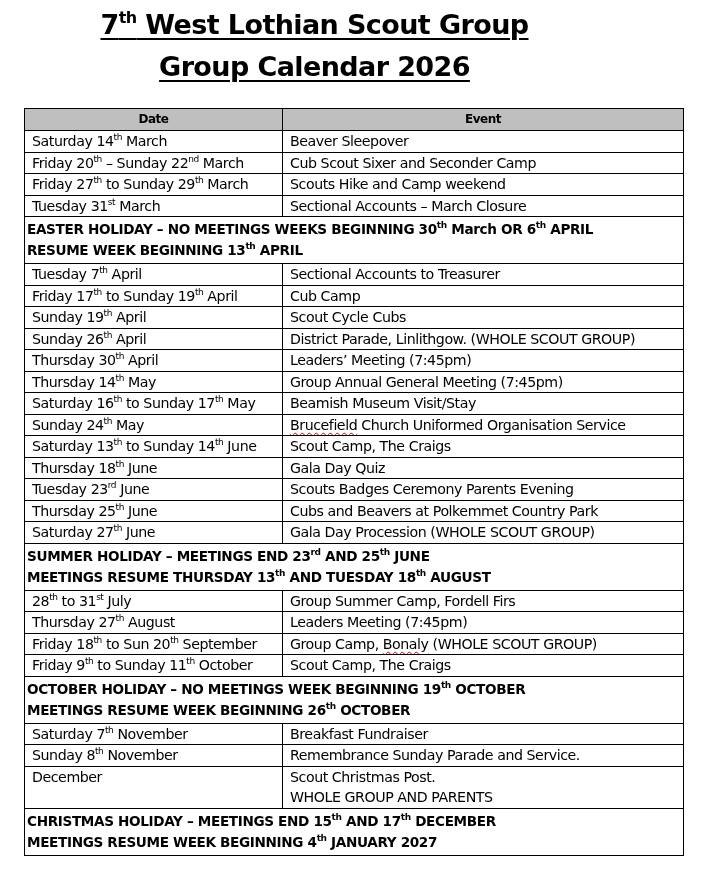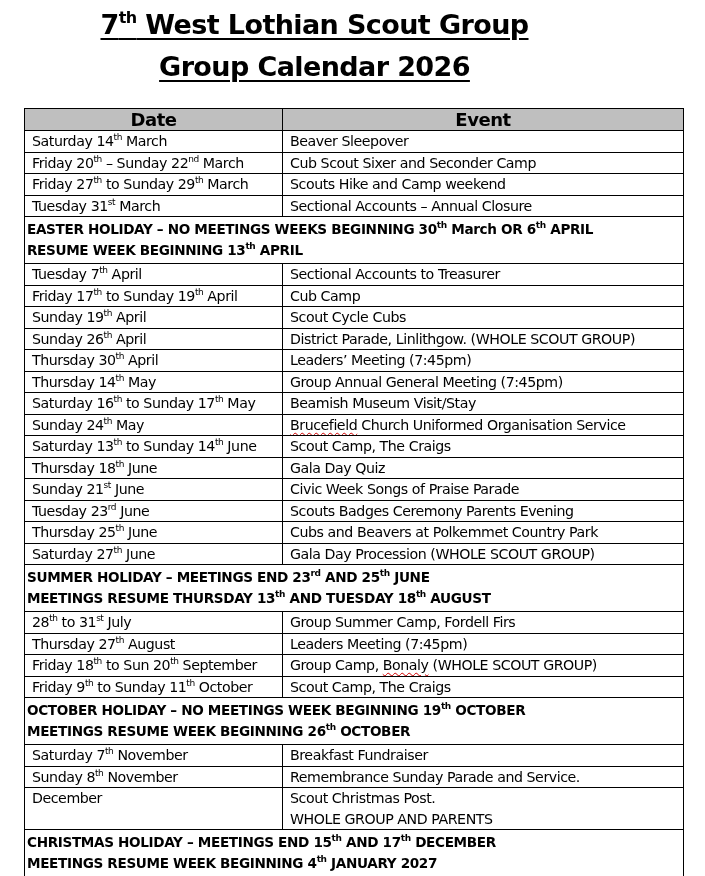--- a/index.html
+++ b/index.html
@@ -23,21 +23,21 @@
       font-size: 14.2px; letter-spacing: -0.45px;
     }
     table.cal col.c1 { width: 258px; }
     table.cal col.c2 { width: 401px; }
     table.cal td, table.cal th {
       border: 1px solid #000; padding: 0 0 0 7px; height: 20.5px;
       line-height: 20.5px; white-space: nowrap; overflow: hidden; vertical-align: top;
     }
     table.cal th {
       background: #bfbfbf; font-weight: bold; text-align: center; padding: 0;
-      height: 21px; line-height: 21px; font-size: 18px; margin-top: 41px;
+      height: 21px; line-height: 21px; font-size: 12px; margin-top: 41px;
     }
     table.cal td.notice {
       font-weight: bold; padding: 2px; font-size: 13.6px; letter-spacing: -0.35px;
       height: 42px; line-height: 21px; white-space: normal;
     }
     table.cal td.multi { height: 41px; line-height: 20.5px; white-space: normal; }
     .ord { font-size: 9px; vertical-align: 6px; line-height: 0; }
     b.em { font-weight: normal; }
     .squiggle { text-decoration: underline wavy #d00000; text-decoration-thickness: 1px; text-underline-offset: 2px; }
     .line { display: block; }
@@ -71,21 +71,21 @@
       <tr>
         <td>Friday 20<span class="ord">th</span> – Sunday 22<span class="ord">nd</span> March</td>
         <td>Cub Scout Sixer and Seconder Camp</td>
       </tr>
       <tr>
         <td>Friday 27<span class="ord">th</span> to Sunday 29<span class="ord">th</span> March</td>
         <td>Scouts Hike and Camp weekend</td>
       </tr>
       <tr>
         <td>Tuesday 31<span class="ord">st</span> March</td>
-        <td>Sectional Accounts – Annual Closure</td>
+        <td>Sectional Accounts – March Closure</td>
       </tr>
       <tr>
         <td class="notice" colspan="2">
           <span class="line">EASTER HOLIDAY – NO MEETINGS WEEKS BEGINNING 30<span class="ord">th</span> March OR 6<span class="ord">th</span> APRIL</span>
           <span class="line">RESUME WEEK BEGINNING 13<span class="ord">th</span> APRIL</span>
         </td>
       </tr>
       <tr>
         <td>Tuesday 7<span class="ord">th</span> April</td>
         <td>Sectional Accounts to Treasurer</td>
@@ -118,24 +118,20 @@
         <td>Sunday 24<span class="ord">th</span> May</td>
         <td><span class="squiggle">Brucefield</span> Church Uniformed Organisation Service</td>
       </tr>
       <tr>
         <td>Saturday 13<span class="ord">th</span> to Sunday 14<span class="ord">th</span> June</td>
         <td>Scout Camp, The Craigs</td>
       </tr>
       <tr>
         <td>Thursday 18<span class="ord">th</span> June</td>
         <td>Gala Day Quiz</td>
-      </tr>
-      <tr>
-        <td>Sunday 21<span class="ord">st</span> June</td>
-        <td>Civic Week Songs of Praise Parade</td>
       </tr>
       <tr>
         <td>Tuesday 23<span class="ord">rd</span> June</td>
         <td>Scouts Badges Ceremony Parents Evening</td>
       </tr>
       <tr>
         <td>Thursday 25<span class="ord">th</span> June</td>
         <td>Cubs and Beavers at Polkemmet Country Park</td>
       </tr>
       <tr>

